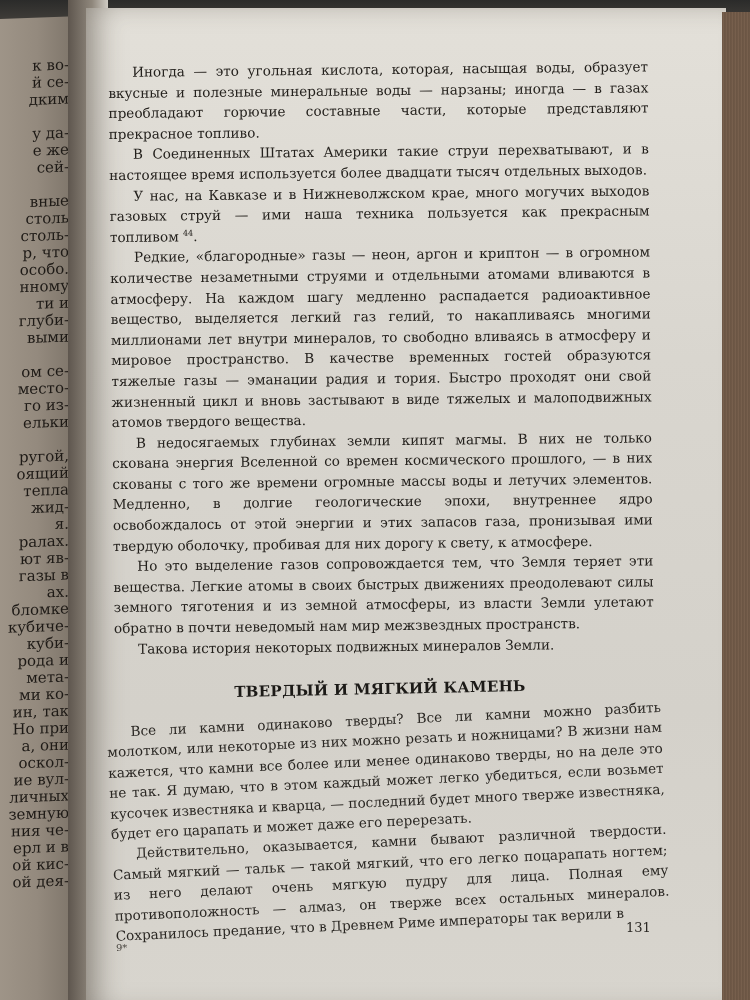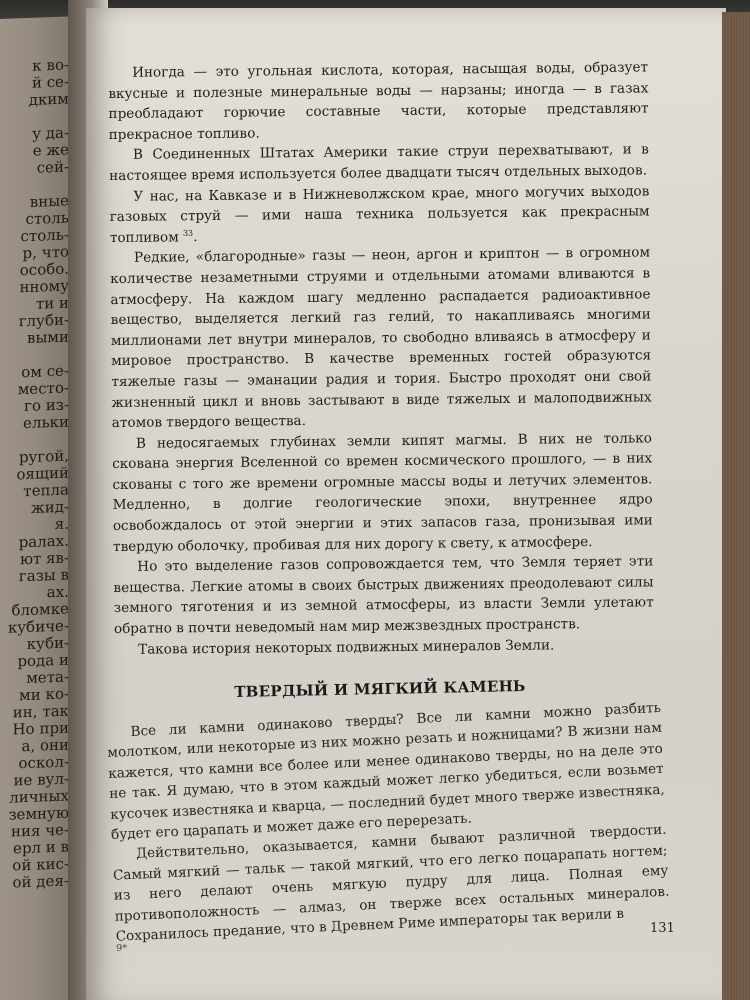--- a/index.html
+++ b/index.html
@@ -111,21 +111,20 @@
       transform-origin: left top;
     }
     .text-block-2 p { margin: 0; text-indent: 24px; }
     .page-number {
       position: absolute;
       left: 626px;
       top: 920px;
       font-family: "DejaVu Serif", serif;
       font-size: 13px;
       color: #2a2723;
-      margin-left: 24px;
     }
     .signature-mark {
       position: absolute;
       left: 116px;
       top: 942px;
       font-family: "DejaVu Serif", serif;
       font-size: 10px;
       color: #4a4640;
     }
   </style>
@@ -190,21 +189,21 @@
   </div>
 
   <div class="gutter"></div>
 
   <div class="right-page"></div>
   <div class="page-edges"></div>
 
   <div class="text-block">
     <p>Иногда — это угольная кислота, которая, насыщая воды, образует вкусные и полезные минеральные воды — нарзаны; иногда — в газах преобладают горючие составные части, которые представляют прекрасное топливо.</p>
     <p>В Соединенных Штатах Америки такие струи перехватывают, и в настоящее время используется более двадцати тысяч отдельных выходов.</p>
-    <p><span>У нас, на Кавказе и в Нижневолжском крае, много могучих выходов газовых струй — ими наша техника пользуется как прекрасным топливом</span>&nbsp;<sup class="footnote-ref">33</sup>.</p>
+    <p><span>У нас, на Кавказе и в Нижневолжском крае, много могучих выходов газовых струй — ими наша техника пользуется как прекрасным топливом</span>&nbsp;<sup class="footnote-ref">44</sup>.</p>
     <p>Редкие, «благородные» газы — неон, аргон и криптон — в огромном количестве незаметными струями и отдельными атомами вливаются в атмосферу. На каждом шагу медленно распадается радиоактивное вещество, выделяется легкий газ гелий, то накапливаясь многими миллионами лет внутри минералов, то свободно вливаясь в атмосферу и мировое пространство. В качестве временных гостей образуются тяжелые газы — эманации радия и тория. Быстро проходят они свой жизненный цикл и вновь застывают в виде тяжелых и малоподвижных атомов твердого вещества.</p>
     <p>В недосягаемых глубинах земли кипят магмы. В них не только скована энергия Вселенной со времен космического прошлого, — в них скованы с того же времени огромные массы воды и летучих элементов. Медленно, в долгие геологические эпохи, внутреннее ядро освобождалось от этой энергии и этих запасов газа, пронизывая ими твердую оболочку, пробивая для них дорогу к свету, к атмосфере.</p>
     <p>Но это выделение газов сопровождается тем, что Земля теряет эти вещества. Легкие атомы в своих быстрых движениях преодолевают силы земного тяготения и из земной атмосферы, из власти Земли улетают обратно в почти неведомый нам мир межзвездных пространств.</p>
     <p>Такова история некоторых подвижных минералов Земли.</p>
   </div>
 
   <div class="text-block-2">
     <p>Все ли камни одинаково тверды? Все ли камни можно разбить молотком, или некоторые из них можно резать и ножницами? В жизни нам кажется, что камни все более или менее одинаково тверды, но на деле это не так. Я думаю, что в этом каждый может легко убедиться, если возьмет кусочек известняка и кварца, — последний будет много тверже известняка, будет его царапать и может даже его перерезать.</p>
     <p>Действительно, оказывается, камни бывают различной твердости. Самый мягкий — тальк — такой мягкий, что его легко поцарапать ногтем; из него делают очень мягкую пудру для лица. Полная ему противоположность — алмаз, он тверже всех остальных минералов. Сохранилось предание, что в Древнем Риме императоры так верили в</p>
   </div>

